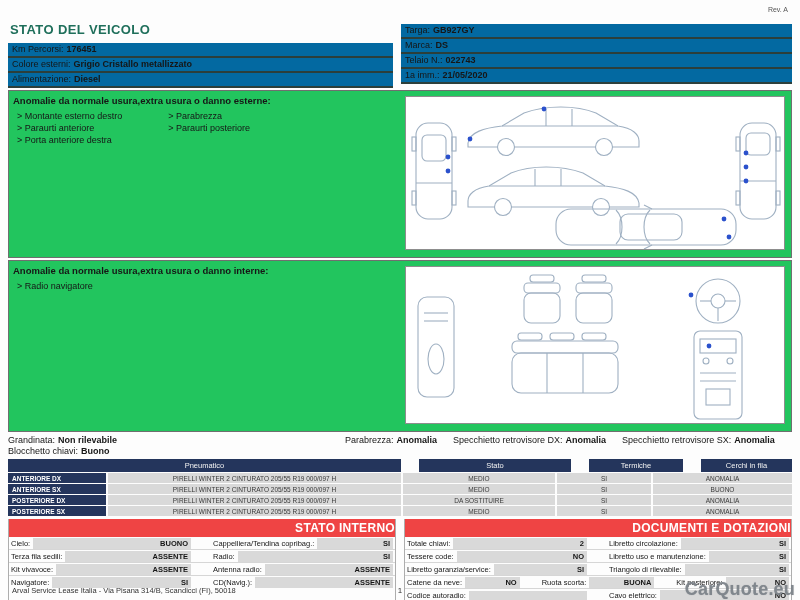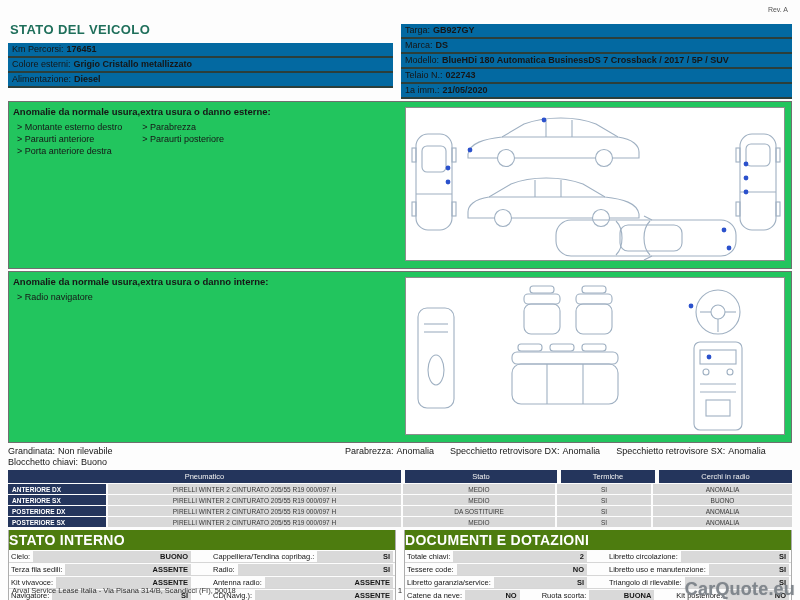--- a/index.html
+++ b/index.html
@@ -12,41 +12,41 @@
   .top-right{flex:1;padding-top:18px}
   .title{color:#1f6f5b;font-weight:bold;font-size:13px;letter-spacing:.4px;margin:16px 0 6px 2px}
   .fieldrow{background:#0369a1;border-bottom:2px solid #2c3f3b;font-size:9px;line-height:11px;padding:1px 4px}
   .fieldrow .val{font-weight:bold;margin-left:3px}
   
   .anom-box{border:1px solid #6f6f6f;margin-top:2px;display:flex;background:#22c55e}
   .anom-box.ext{height:166px}
   .anom-box.int{height:170px}
   .anom-left{flex:1;padding:2px 4px}
   .anom-title{font-weight:bold;font-size:9.5px;padding:2px 0 4px 0}
-  .anom-cols{display:flex;gap:16px}
+  .anom-cols{display:flex;gap:42px}
   .anom-list{list-style:none;margin:0;padding:0 0 0 4px;font-size:9px;line-height:12px}
   .diagram-frame{width:380px;border:1px solid #8d8d8d;margin:5px 6px;background:#fff;box-sizing:border-box}
   .diagram-frame svg{display:block;width:100%;height:100%}
   
   .summary{margin-top:3px;font-size:9px;line-height:10px}
   .sline{display:flex;align-items:baseline;margin-bottom:1px}
   .spair{white-space:nowrap;margin-right:16px}
   .spair.first{width:337px;margin-right:0}
-  .spair .val{font-weight:normal;margin-left:3px}
+  .spair .val{font-weight:bold;margin-left:3px}
   
   .tyres{margin-top:3px;font-size:6.5px}
-  .t-head{display:grid;grid-template-columns:393px 152px 94px 1fr;gap:4px}
+  .t-head{display:grid;grid-template-columns:393px 152px 94px 1fr;gap:18px}
   .t-head>div{background:#24355c;color:#f2f2f2;text-align:center;padding:2px 0;font-size:7.5px}
   .t-row{display:grid;grid-template-columns:98px 293px 152px 94px 1fr;gap:2px;margin-top:1px}
   .t-row>div{background:#d9d9d9;color:#3a3a3a;text-align:center;padding:1.5px 2px;white-space:nowrap;overflow:hidden}
   .t-row .pos{background:#24355c;color:#fff;font-weight:bold;text-align:left;padding-left:4px}
   
   .bottom{display:flex;gap:8px;margin-top:3px}
   .btable{flex:1;border:1px solid #adadad;border-top:none}
-  .bhead{background:#4d7c0f;color:#fff;font-weight:bold;text-align:left;font-size:14px;letter-spacing:.3px;padding:2px 0}
+  .bhead{background:#ef4444;color:#fff;font-weight:bold;text-align:right;font-size:12px;letter-spacing:.3px;padding:2px 0}
   .brow{display:flex;gap:22px;padding:0 2px;margin-top:1px;border-bottom:1px solid #d6d6d6}
   .brow:last-child{border-bottom:none}
   .bpair{flex:1;display:flex;align-items:center}
   .blabel{font-size:7.5px;white-space:nowrap;padding-right:3px}
   .bval{flex:1;background:#d9d9d9;font-weight:bold;font-size:7.5px;text-align:right;padding:1px 3px;min-height:8px}
   
   .footer-left{position:absolute;left:12px;bottom:5px;font-size:7.5px;color:#333}
   .footer-page{position:absolute;left:0;right:0;bottom:5px;text-align:center;font-size:8px;color:#333}
   .watermark{position:absolute;right:5px;bottom:0;font-size:18px;font-weight:bold;color:rgba(125,131,138,.92);letter-spacing:.2px;z-index:5;text-shadow:0 0 1px rgba(120,126,132,.5)}
   .dg{stroke:#9fb0c2;fill:none;stroke-width:1.1}
@@ -72,23 +72,20 @@
       <div class="fieldrow">
         <span>Alimentazione:</span><span class="val">Diesel</span>
       </div>
     </div>
     <div class="top-right">
       <div class="fieldrow">
         <span>Targa:</span><span class="val">GB927GY</span>
       </div>
       <div class="fieldrow">
         <span>Marca:</span><span class="val">DS</span>
-      </div>
-      <div class="fieldrow">
-        <span>Modello:</span><span class="val">BlueHDi 180 Automatica BusinessDS 7 Crossback / 2017 / 5P / SUV</span>
       </div>
       <div class="fieldrow">
         <span>Telaio N.:</span><span class="val">022743</span>
       </div>
       <div class="fieldrow">
         <span>1a imm.:</span><span class="val">21/05/2020</span>
       </div>
     </div>
   </div>
 
@@ -228,21 +225,21 @@
     <div class="sline">
       <span class="spair"><span>Blocchetto chiavi:</span><span class="val">Buono</span></span>
     </div>
   </div>
 
   <div class="tyres">
     <div class="t-head">
       <div>Pneumatico</div>
       <div>Stato</div>
       <div>Termiche</div>
-      <div>Cerchi in radio</div>
+      <div>Cerchi in fila</div>
     </div>
     <div class="t-row">
       <div class="pos">ANTERIORE DX</div>
       <div>PIRELLI WINTER 2 CINTURATO 205/55 R19 000/097 H</div>
       <div>MEDIO</div>
       <div>SI</div>
       <div>ANOMALIA</div>
     </div>
     <div class="t-row">
       <div class="pos">ANTERIORE SX</div>

